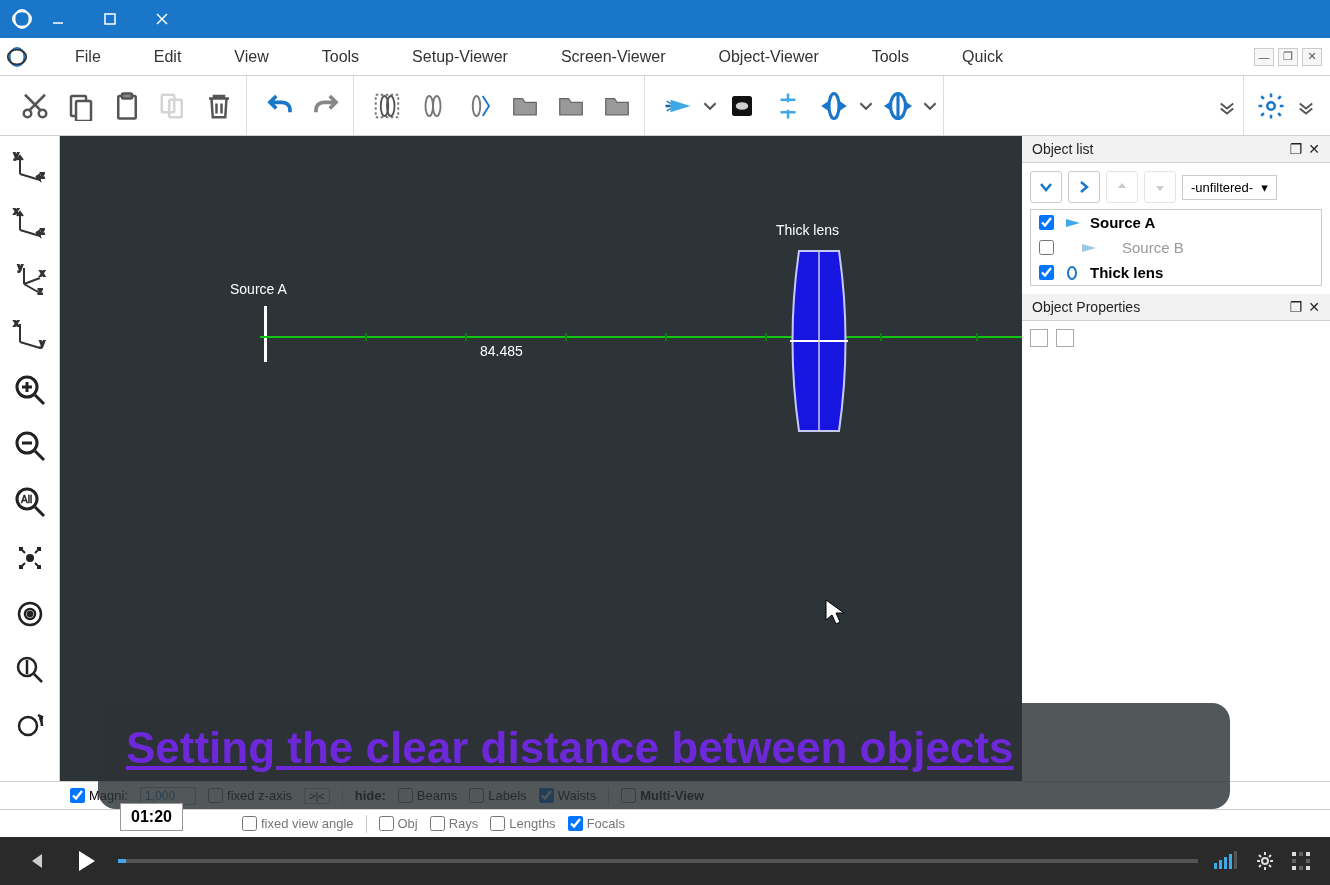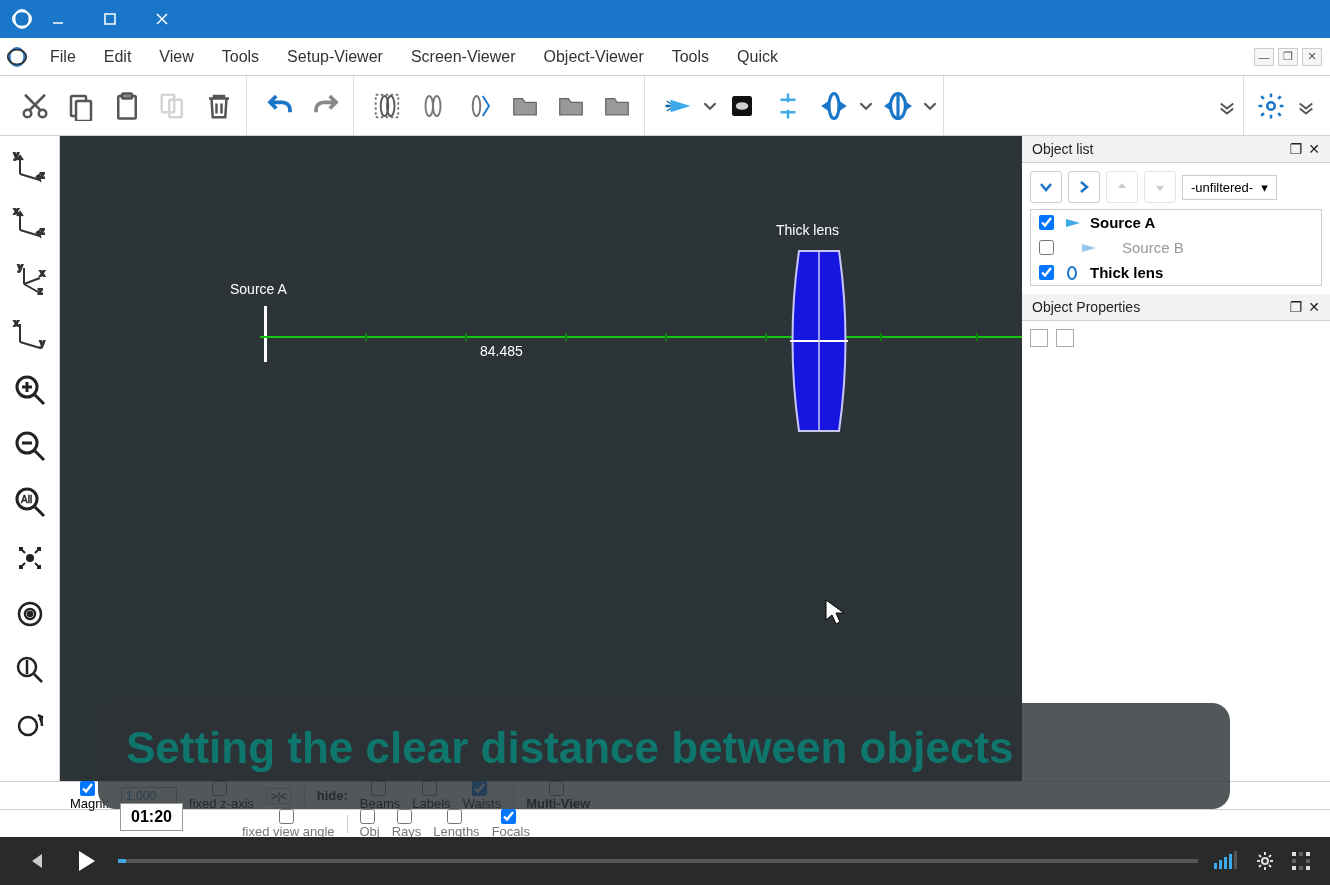--- a/index.html
+++ b/index.html
@@ -6,21 +6,21 @@
 body { font-family: "Segoe UI", Tahoma, sans-serif; font-size: 13px; background: #fff; width: 1330px; height: 885px; overflow: hidden; position: relative; }
 
 
 .titlebar { background: #1976c9; color: #fff; height: 38px; display: flex; align-items: center; padding: 0 12px; }
 .titlebar .app-icon { width: 20px; height: 20px; margin-right: 12px; display: flex; align-items: center; justify-content: center; }
 .titlebar .title-text { font-size: 15px; flex: 1; }
 .titlebar .win-controls { display: flex; gap: 24px; align-items: center; }
 .win-btn { width: 28px; height: 28px; display: flex; align-items: center; justify-content: center; color: #fff; }
 
 
-.menubar { height: 38px; display: flex; align-items: center; padding: 0 6px; border-bottom: 1px solid #d0d0d0; }
+.menubar { height: 38px; display: flex; align-items: center; padding: 0 6px; border-bottom: 1px solid #d0d0d0; gap: 25px; }
 .menubar .app-icon-small { width: 22px; height: 22px; margin-right: 8px; }
 .menubar .menu-item { padding: 6px 14px; font-size: 16px; color: #333; }
 .menubar .mdi-controls { margin-left: auto; display: flex; gap: 4px; padding-right: 2px; }
 .mdi-btn { width: 20px; height: 18px; border: 1px solid #ccc; display: flex; align-items: center; justify-content: center; font-size: 11px; color: #555; background: #f6f6f6; }
 
 
 .toolbar { height: 60px; display: flex; align-items: center; padding: 0 8px; gap: 6px; border-bottom: 1px solid #d0d0d0; }
 .tb-group { display: flex; align-items: center; gap: 4px; padding: 0 6px; border-right: 1px solid #ddd; height: 100%; }
 .tb-group:last-child { border-right: none; }
 .tb-btn { width: 42px; height: 42px; display: flex; align-items: center; justify-content: center; border-radius: 4px; }
@@ -52,37 +52,37 @@
 
 .props-body { flex: 1; padding: 8px; }
 .props-icons { display: flex; gap: 8px; }
 .props-icon { width: 18px; height: 18px; border: 1px solid #aaa; }
 
 
 .bottom-strip { height: 28px; display: flex; align-items: center; padding: 0 10px; gap: 12px; border-top: 1px solid #d0d0d0; font-size: 13px; }
 .bottom-strip input[type="checkbox"] { margin-right: 4px; }
 .bottom-strip .spinbox { width: 56px; border: 1px solid #aaa; padding: 1px 4px; font-size: 12px; }
 .bottom-strip .sep { width: 1px; height: 18px; background: #ccc; }
-.bottom-strip label { display: flex; align-items: center; flex-direction: column; }
+.bottom-strip label { display: flex; align-items: center; }
 
 
 .statusbar { height: 28px; display: flex; align-items: center; padding: 0 12px; gap: 14px; font-size: 13px; border-top: 1px solid #d0d0d0; }
 .statusbar .sb-right { margin-left: auto; display: flex; align-items: center; gap: 8px; }
 .sb-box { border: 1px solid #bbb; padding: 1px 8px; background: #f8f8f8; color: #888; }
 
 
 .video-overlay { position: absolute; left: 0; right: 0; bottom: 0; height: 48px; background: #2a2a2a; display: flex; align-items: center; padding: 0 18px; gap: 14px; }
 .vo-btn { width: 36px; height: 36px; display: flex; align-items: center; justify-content: center; color: #fff; }
 .vo-progress { flex: 1; height: 4px; background: #555; position: relative; }
 .vo-time { position: absolute; left: 120px; bottom: 54px; background: #fff; padding: 4px 10px; font-size: 16px; font-weight: bold; border: 1px solid #999; }
 .vo-right { display: flex; align-items: center; gap: 14px; color: #3da9e8; }
 
 
 .subtitle-box { position: absolute; left: 98px; bottom: 76px; right: 100px; background: rgba(44,50,52,0.82); padding: 20px 28px 36px; border-radius: 18px; }
-.subtitle-text { color: #0f766e; font-size: 44px; font-weight: 600; }
+.subtitle-text { color: #6d28d9; font-size: 44px; font-weight: 600; text-decoration: underline; }
 
 
 .lens { position: absolute; left: 724px; top: 110px; }
 .beam-line { position: absolute; left: 200px; top: 200px; right: 0; height: 2px; background: #12c612; }
 .src-marker { position: absolute; left: 204px; top: 170px; width: 3px; height: 56px; background: #fff; }
 .tick { position: absolute; top: 197px; width: 2px; height: 8px; background: #0a7e0a; }
 
 input[type="checkbox"] { width: 15px; height: 15px; }
 
 .faded { opacity: 0.5; }

